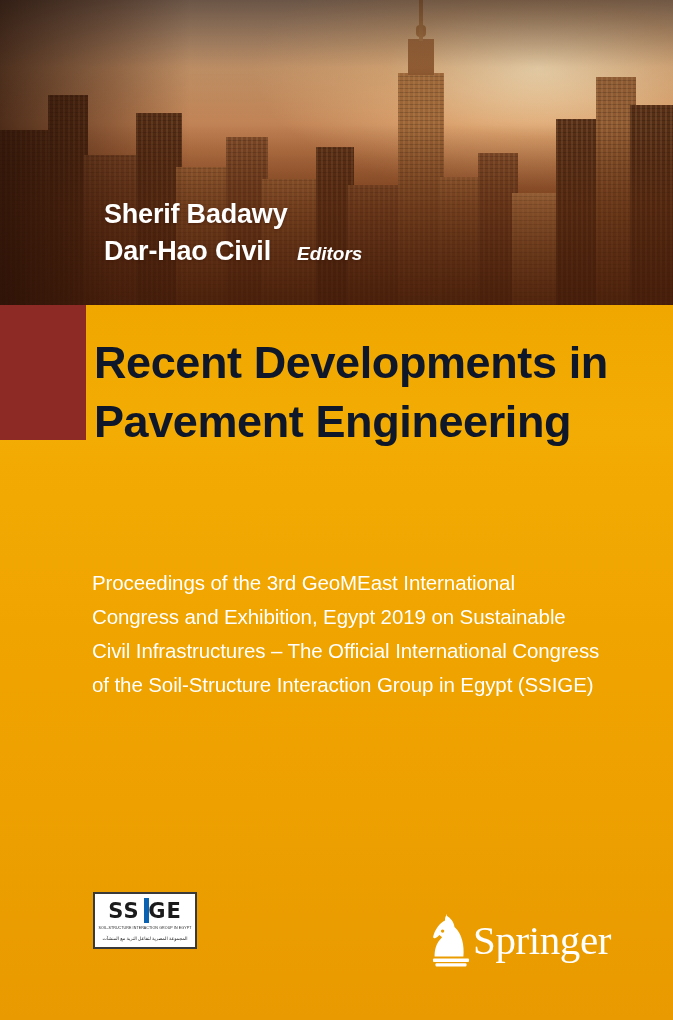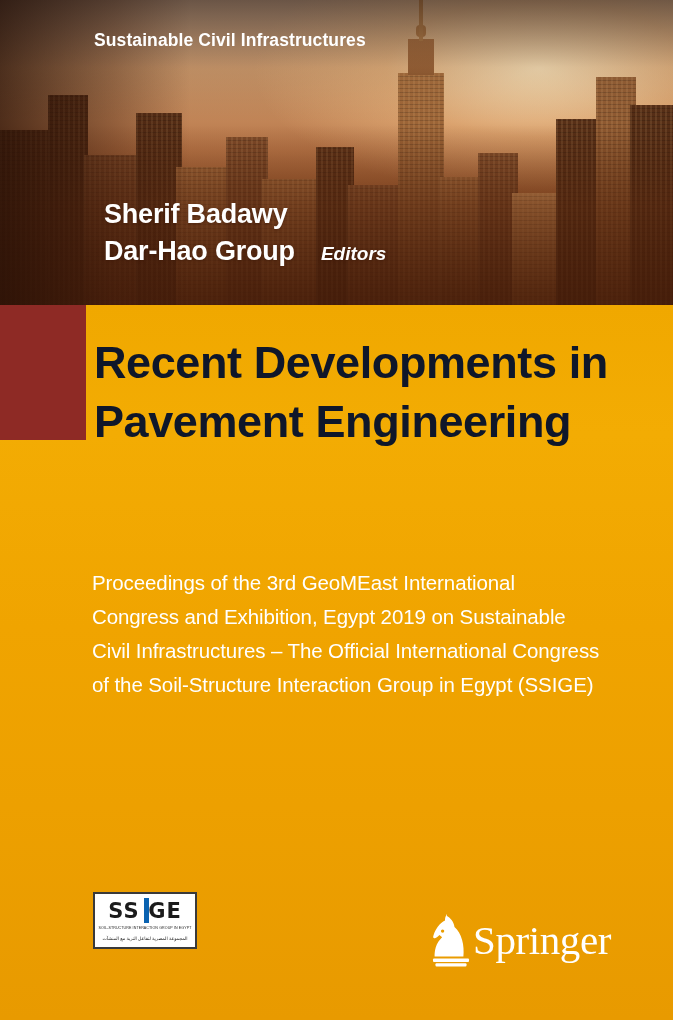--- a/index.html
+++ b/index.html
@@ -297,26 +297,25 @@
       </div>
     <div class="bld d" style="left:630px;width:43px;height:200px;">
         <span class="win"></span>
       </div>
 
     <div class="hazebottom"></div>
     <div class="leftdark"></div>
     <div class="title-band"></div>
   </div>
 
-  <div class="series-title">Sustainable Civil Infrastructures</div>
 
   <div class="editors">
     <div class="name">Sherif Badawy</div>
     <div class="line2">
-      <span class="name">Dar-Hao Group</span>
+      <span class="name">Dar-Hao Civil</span>
       <span class="role">Editors</span>
     </div>
   </div>
 
   <div class="body-area"></div>
   <div class="dark-red-block"></div>
 
   <div class="book-title">Recent Developments in Pavement Engineering</div>
   <div class="subtitle">Proceedings of the 3rd GeoMEast International Congress and Exhibition, Egypt 2019 on Sustainable Civil Infrastructures – The Official International Congress of the Soil-Structure Interaction Group in Egypt (SSIGE)</div>
 

